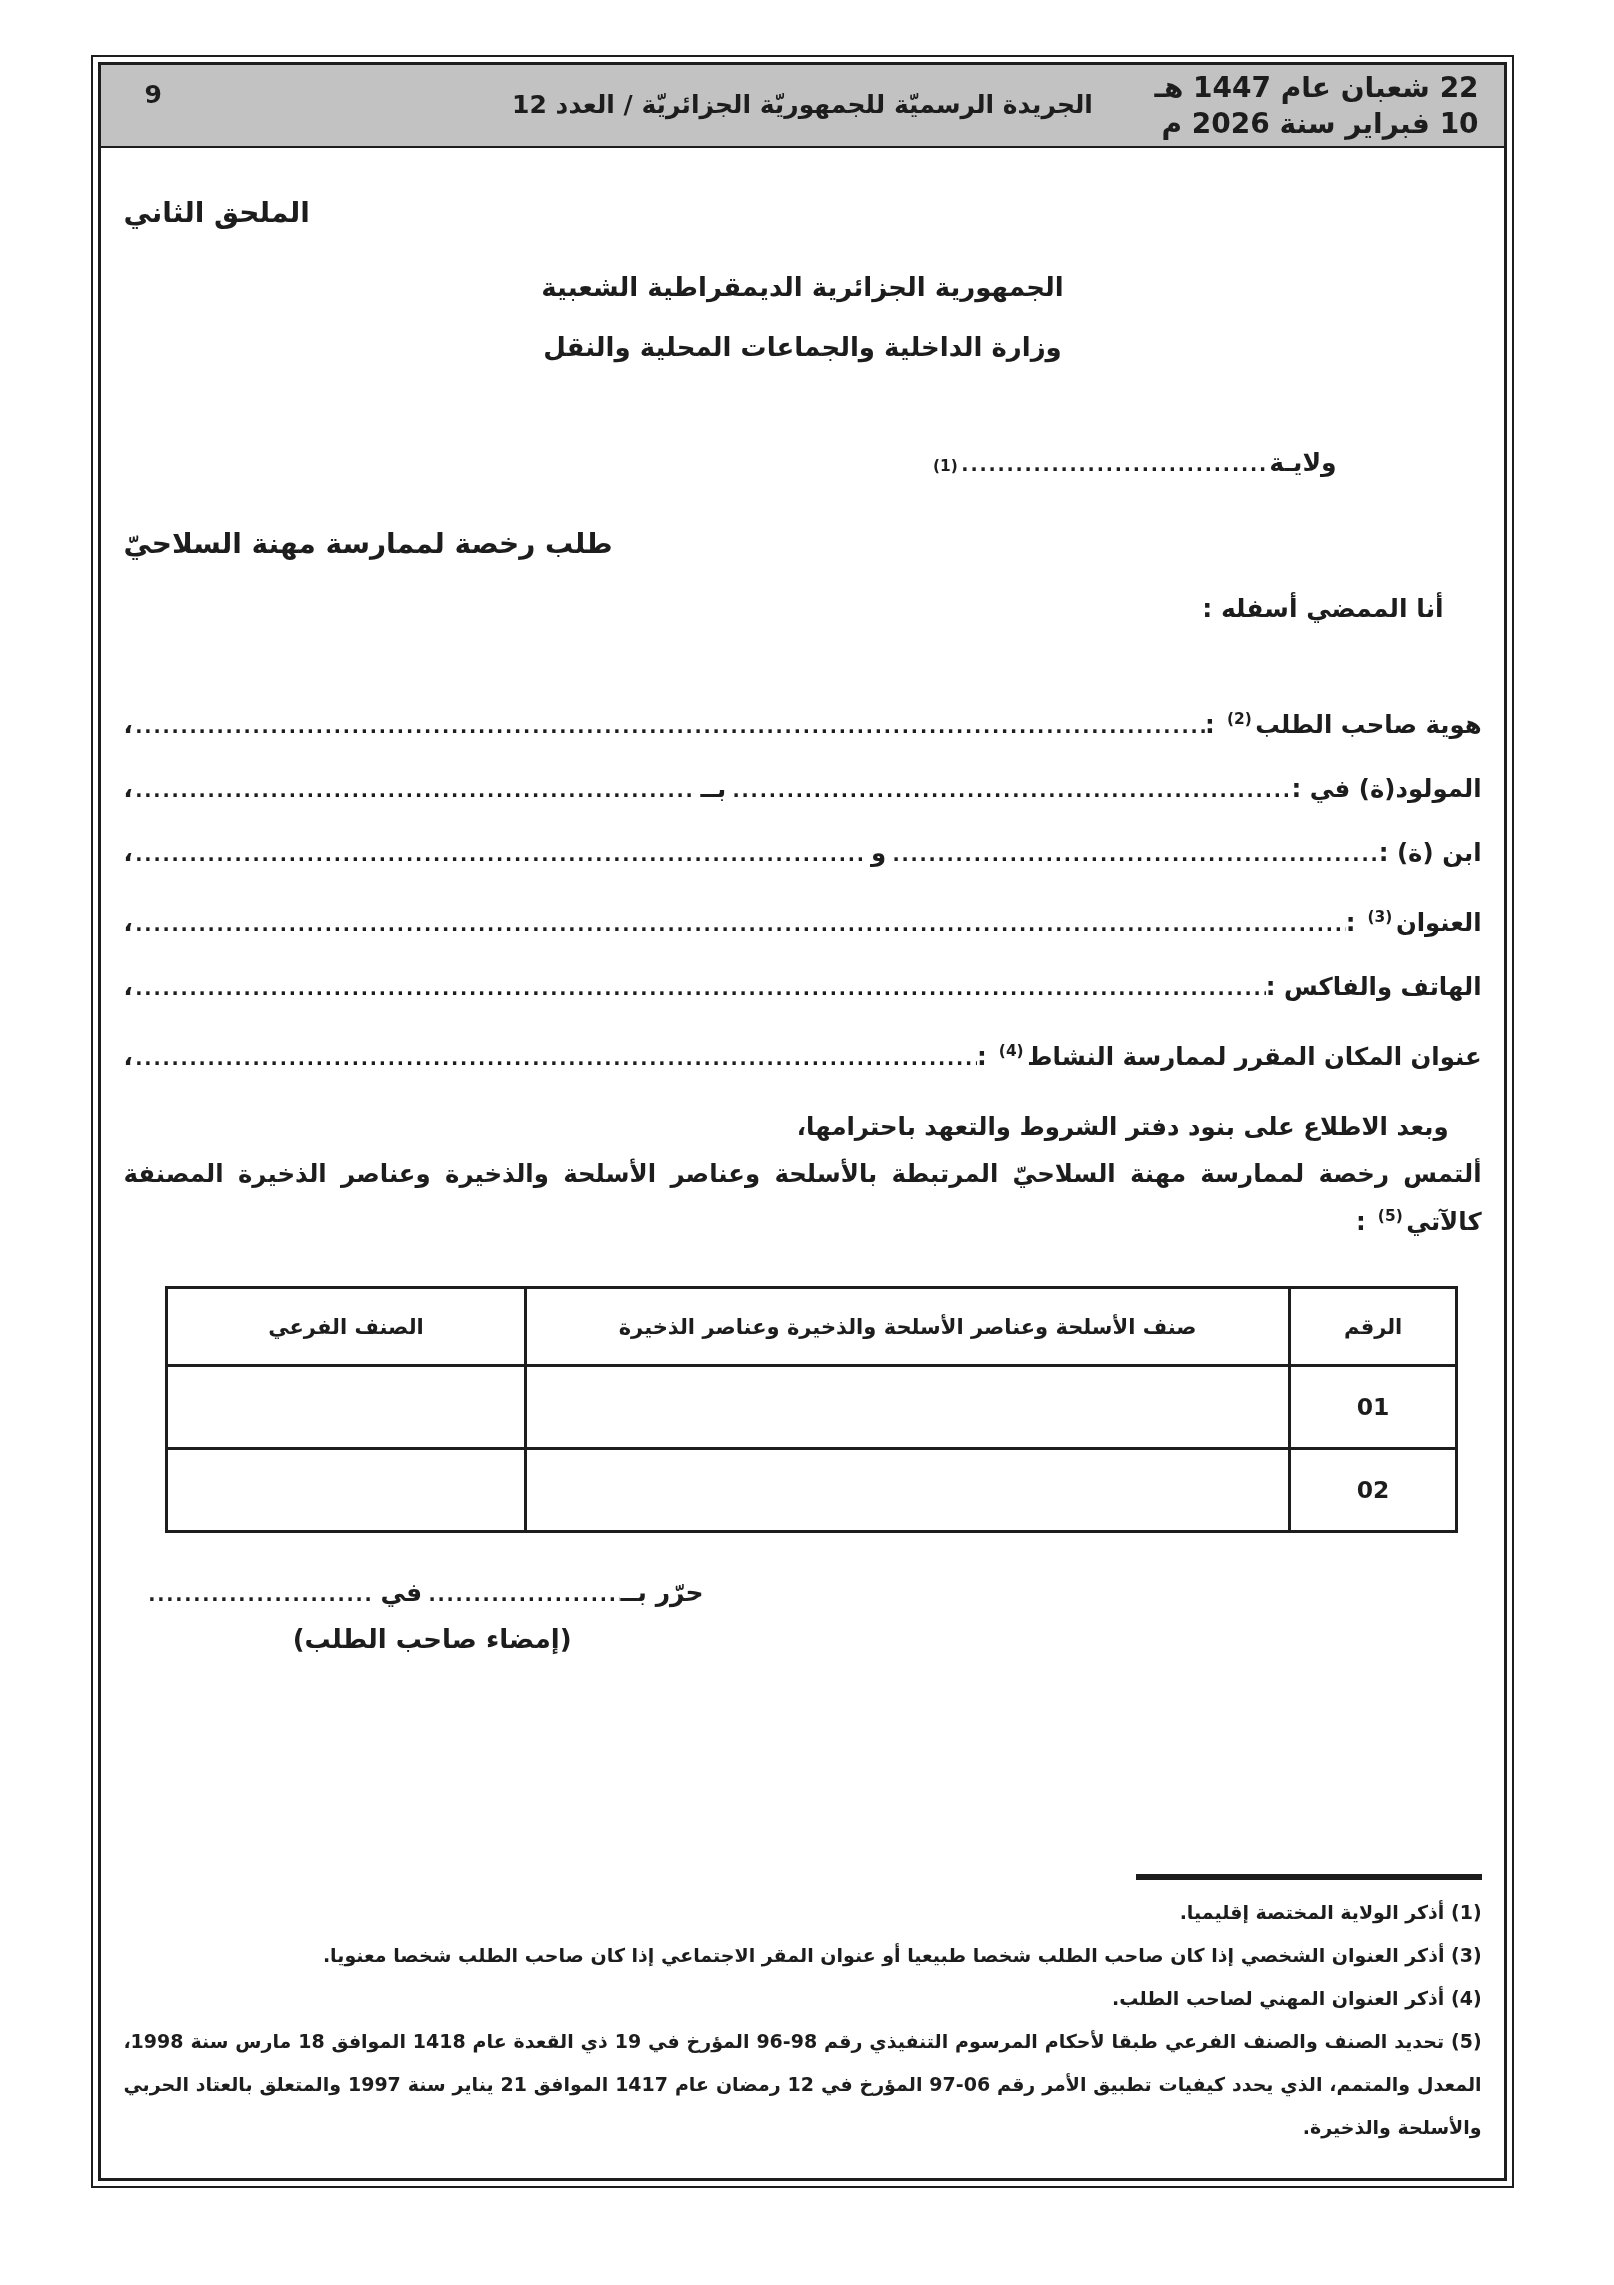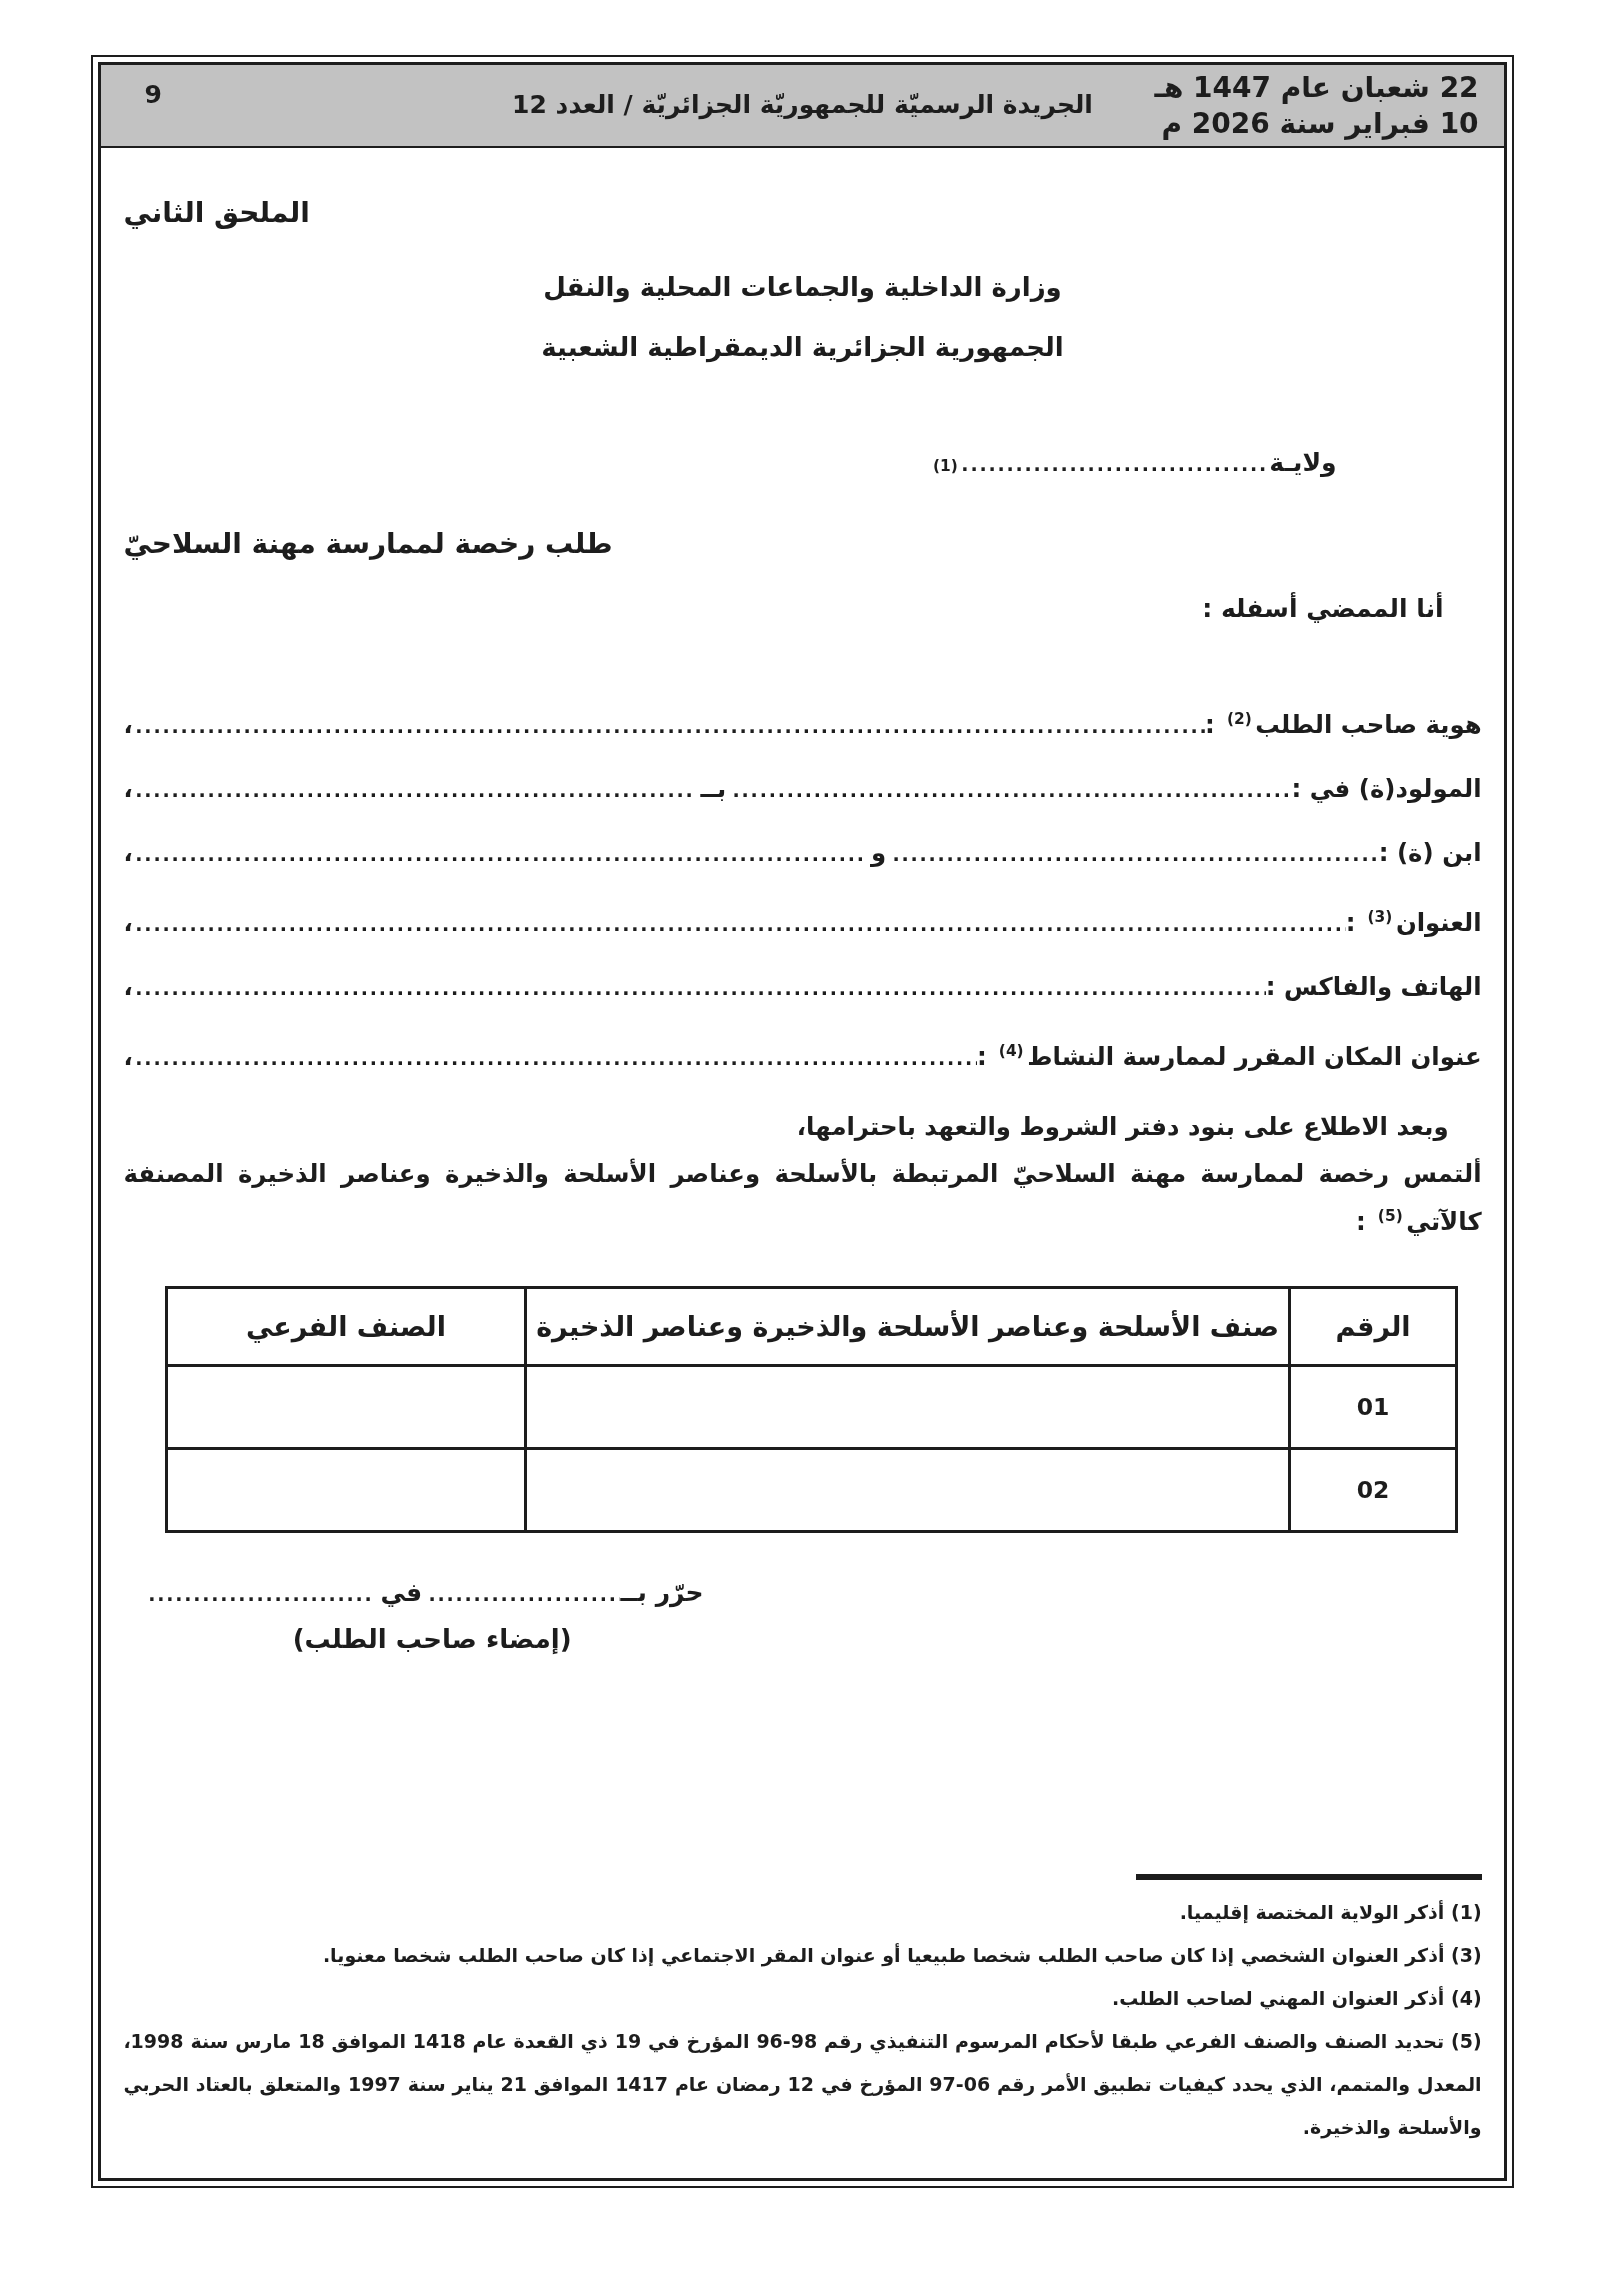--- a/index.html
+++ b/index.html
@@ -40,21 +40,21 @@
   .dots::after{content:"...................................................................................................................................................................................................................................................................................................................................................................."}
   .dots-fixed{flex:0 0 auto;width:308px}
   .grow-15{flex-grow:1.5}
   .sep{padding:0 6.3px;white-space:nowrap;flex:0 0 auto}
   .comma{flex:0 0 auto;padding-right:2.7px}
   .pledge1{margin-top:33px;padding-right:33px;font-size:24.4px;line-height:36px}
   .pledge2{margin-top:7px;font-size:24.4px;line-height:43px;text-align:justify}
   
   .apptable{width:calc(100% - 65px);margin:43px 23.5px 0 42px;border-collapse:collapse;table-layout:fixed}
   .apptable th,.apptable td{border:3.6px solid #1d1d1d;padding:3.6px}
-  .apptable th{height:78px;font-size:27px;font-weight:bold;text-align:center}
+  .apptable th{height:78px;font-size:21px;font-weight:bold;text-align:center}
   .apptable td{height:83px}
   .col-num{width:167px}
   .col-cat{width:764px}
   td.num{text-align:center;font-size:23.5px;direction:ltr;font-weight:bold}
   
   .sigblock{width:543px;margin:42px 778px 0 0;font-size:25px}
   .sigline{display:flex;align-items:baseline;line-height:36px}
   .dots-s1{flex:0 0 auto;width:192px}
   .dots-s2{flex:0 0 auto;width:226px}
   .sigcaption{margin-top:9px;text-align:center;font-size:26px;line-height:36px}
@@ -75,22 +75,22 @@
         <div>22 شعبان عام 1447 هـ</div>
         <div>10 فبراير سنة 2026 م</div>
       </div>
       <div class="mast-title">الجريدة الرسميّة للجمهوريّة الجزائريّة / العدد 12</div>
       <div class="mast-page">9</div>
     </div>
 
     <div class="content">
 
       <div class="h1">الملحق الثاني</div>
+      <div class="h2">الجمهورية الجزائرية الديمقراطية الشعبية</div>
       <div class="h2">وزارة الداخلية والجماعات المحلية والنقل</div>
-      <div class="h2">الجمهورية الجزائرية الديمقراطية الشعبية</div>
 
       <div class="wilaya">
         <span class="flabel">ولايـة</span>
         <span class="dots dots-fixed"></span>
         <sup>(1)</sup>
       </div>
 
       <div class="h1 form-title">طلب رخصة لممارسة مهنة السلاحيّ</div>
       <div class="undersigned">أنا الممضي أسفله :</div>
 

